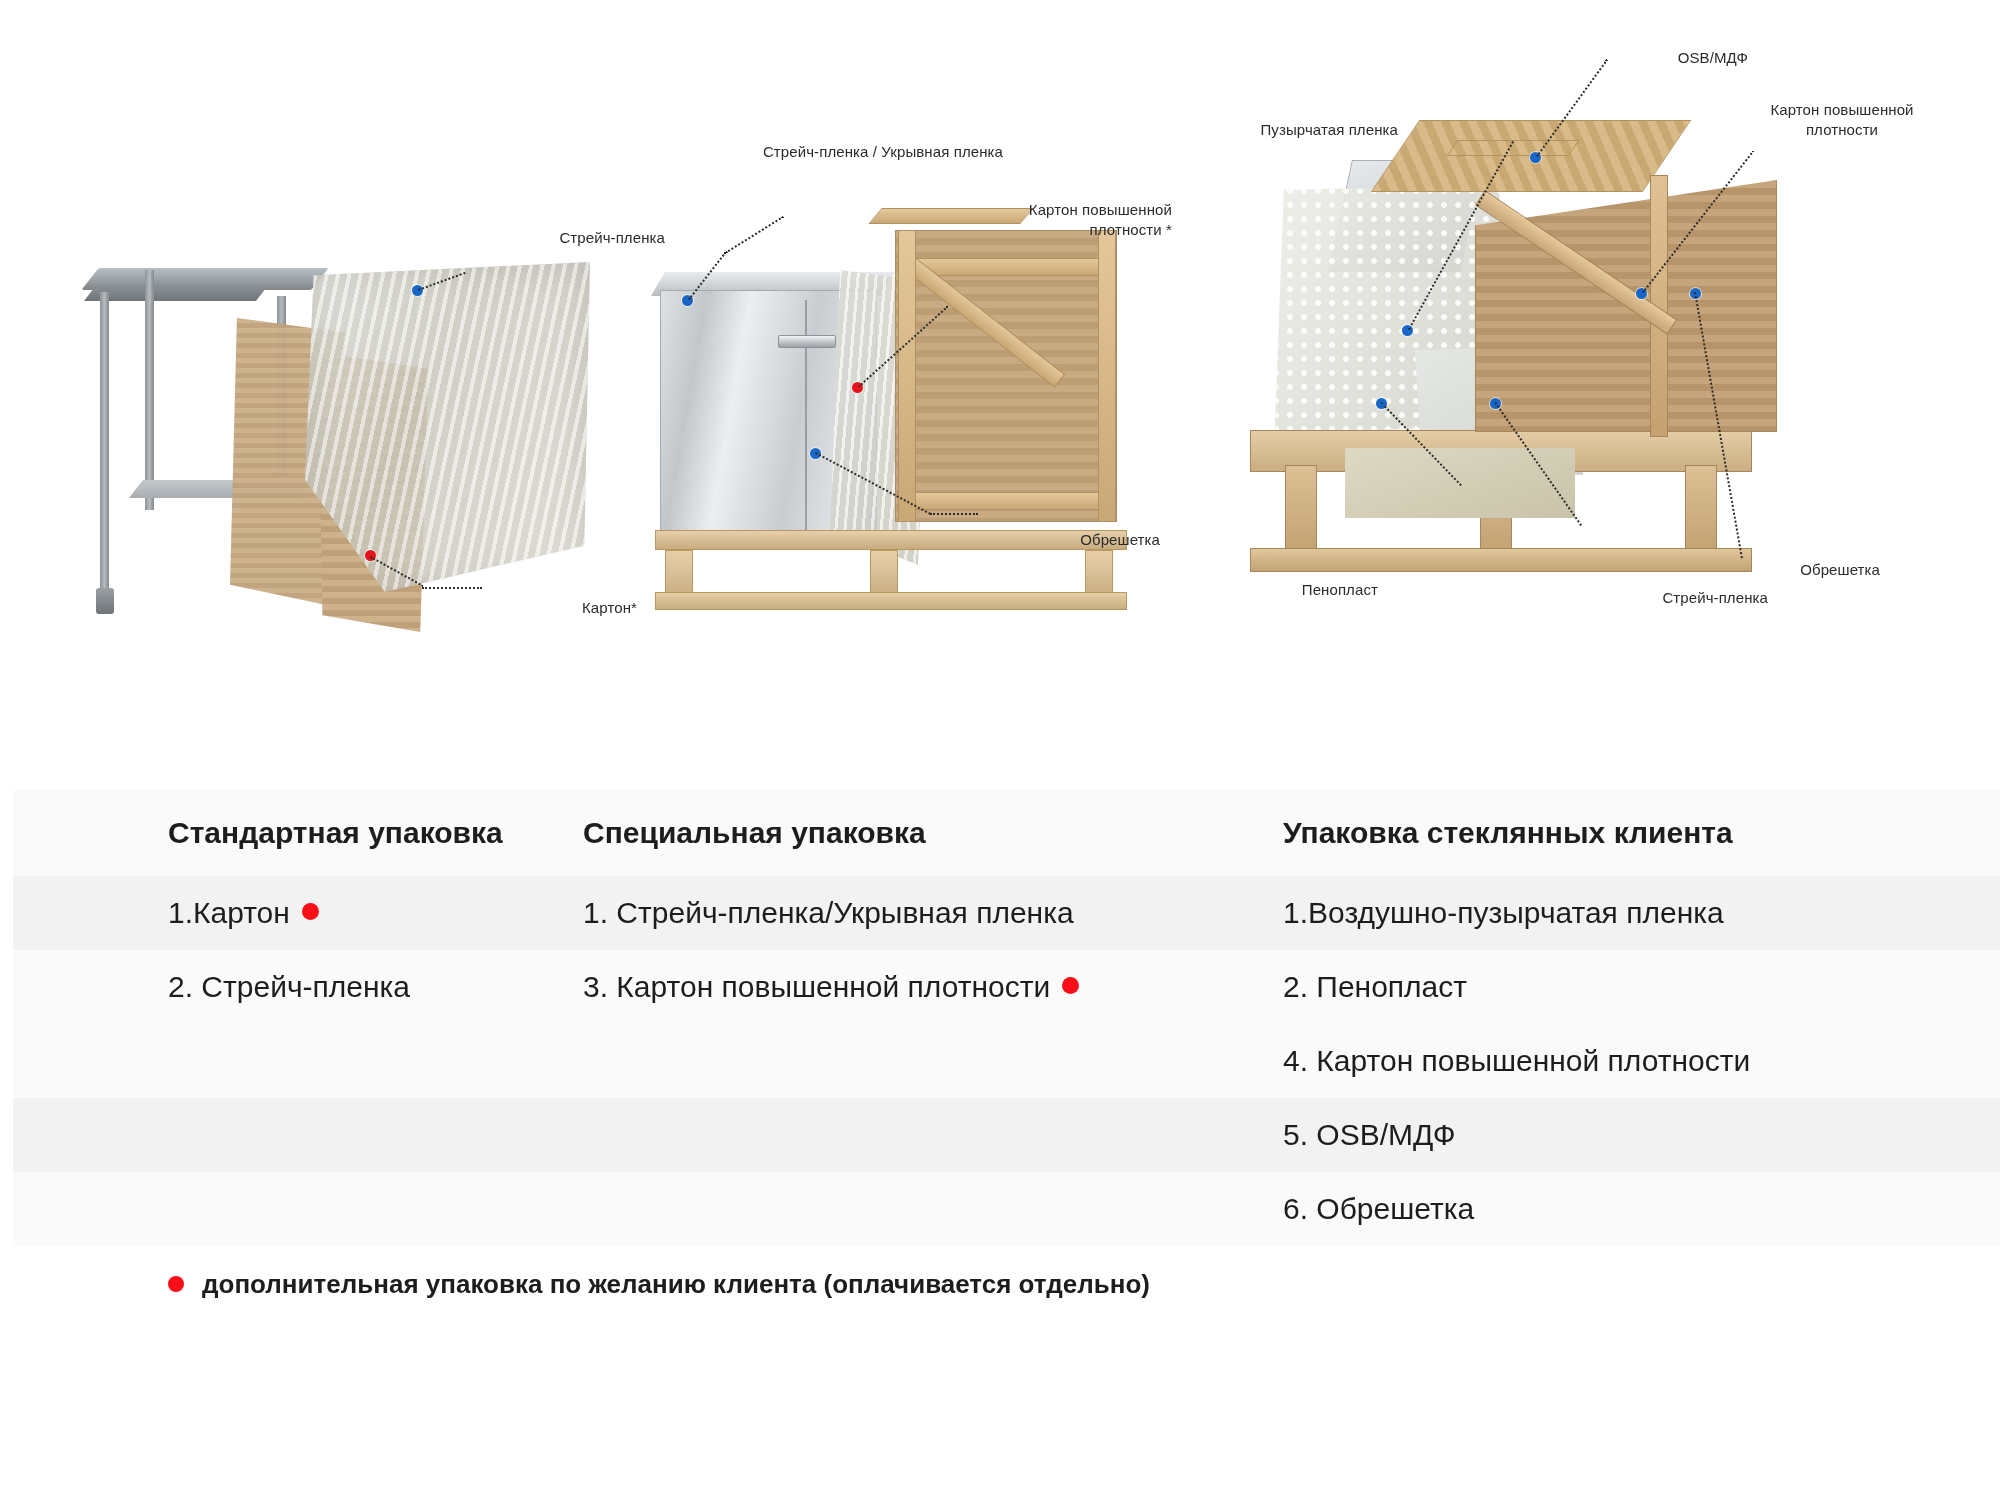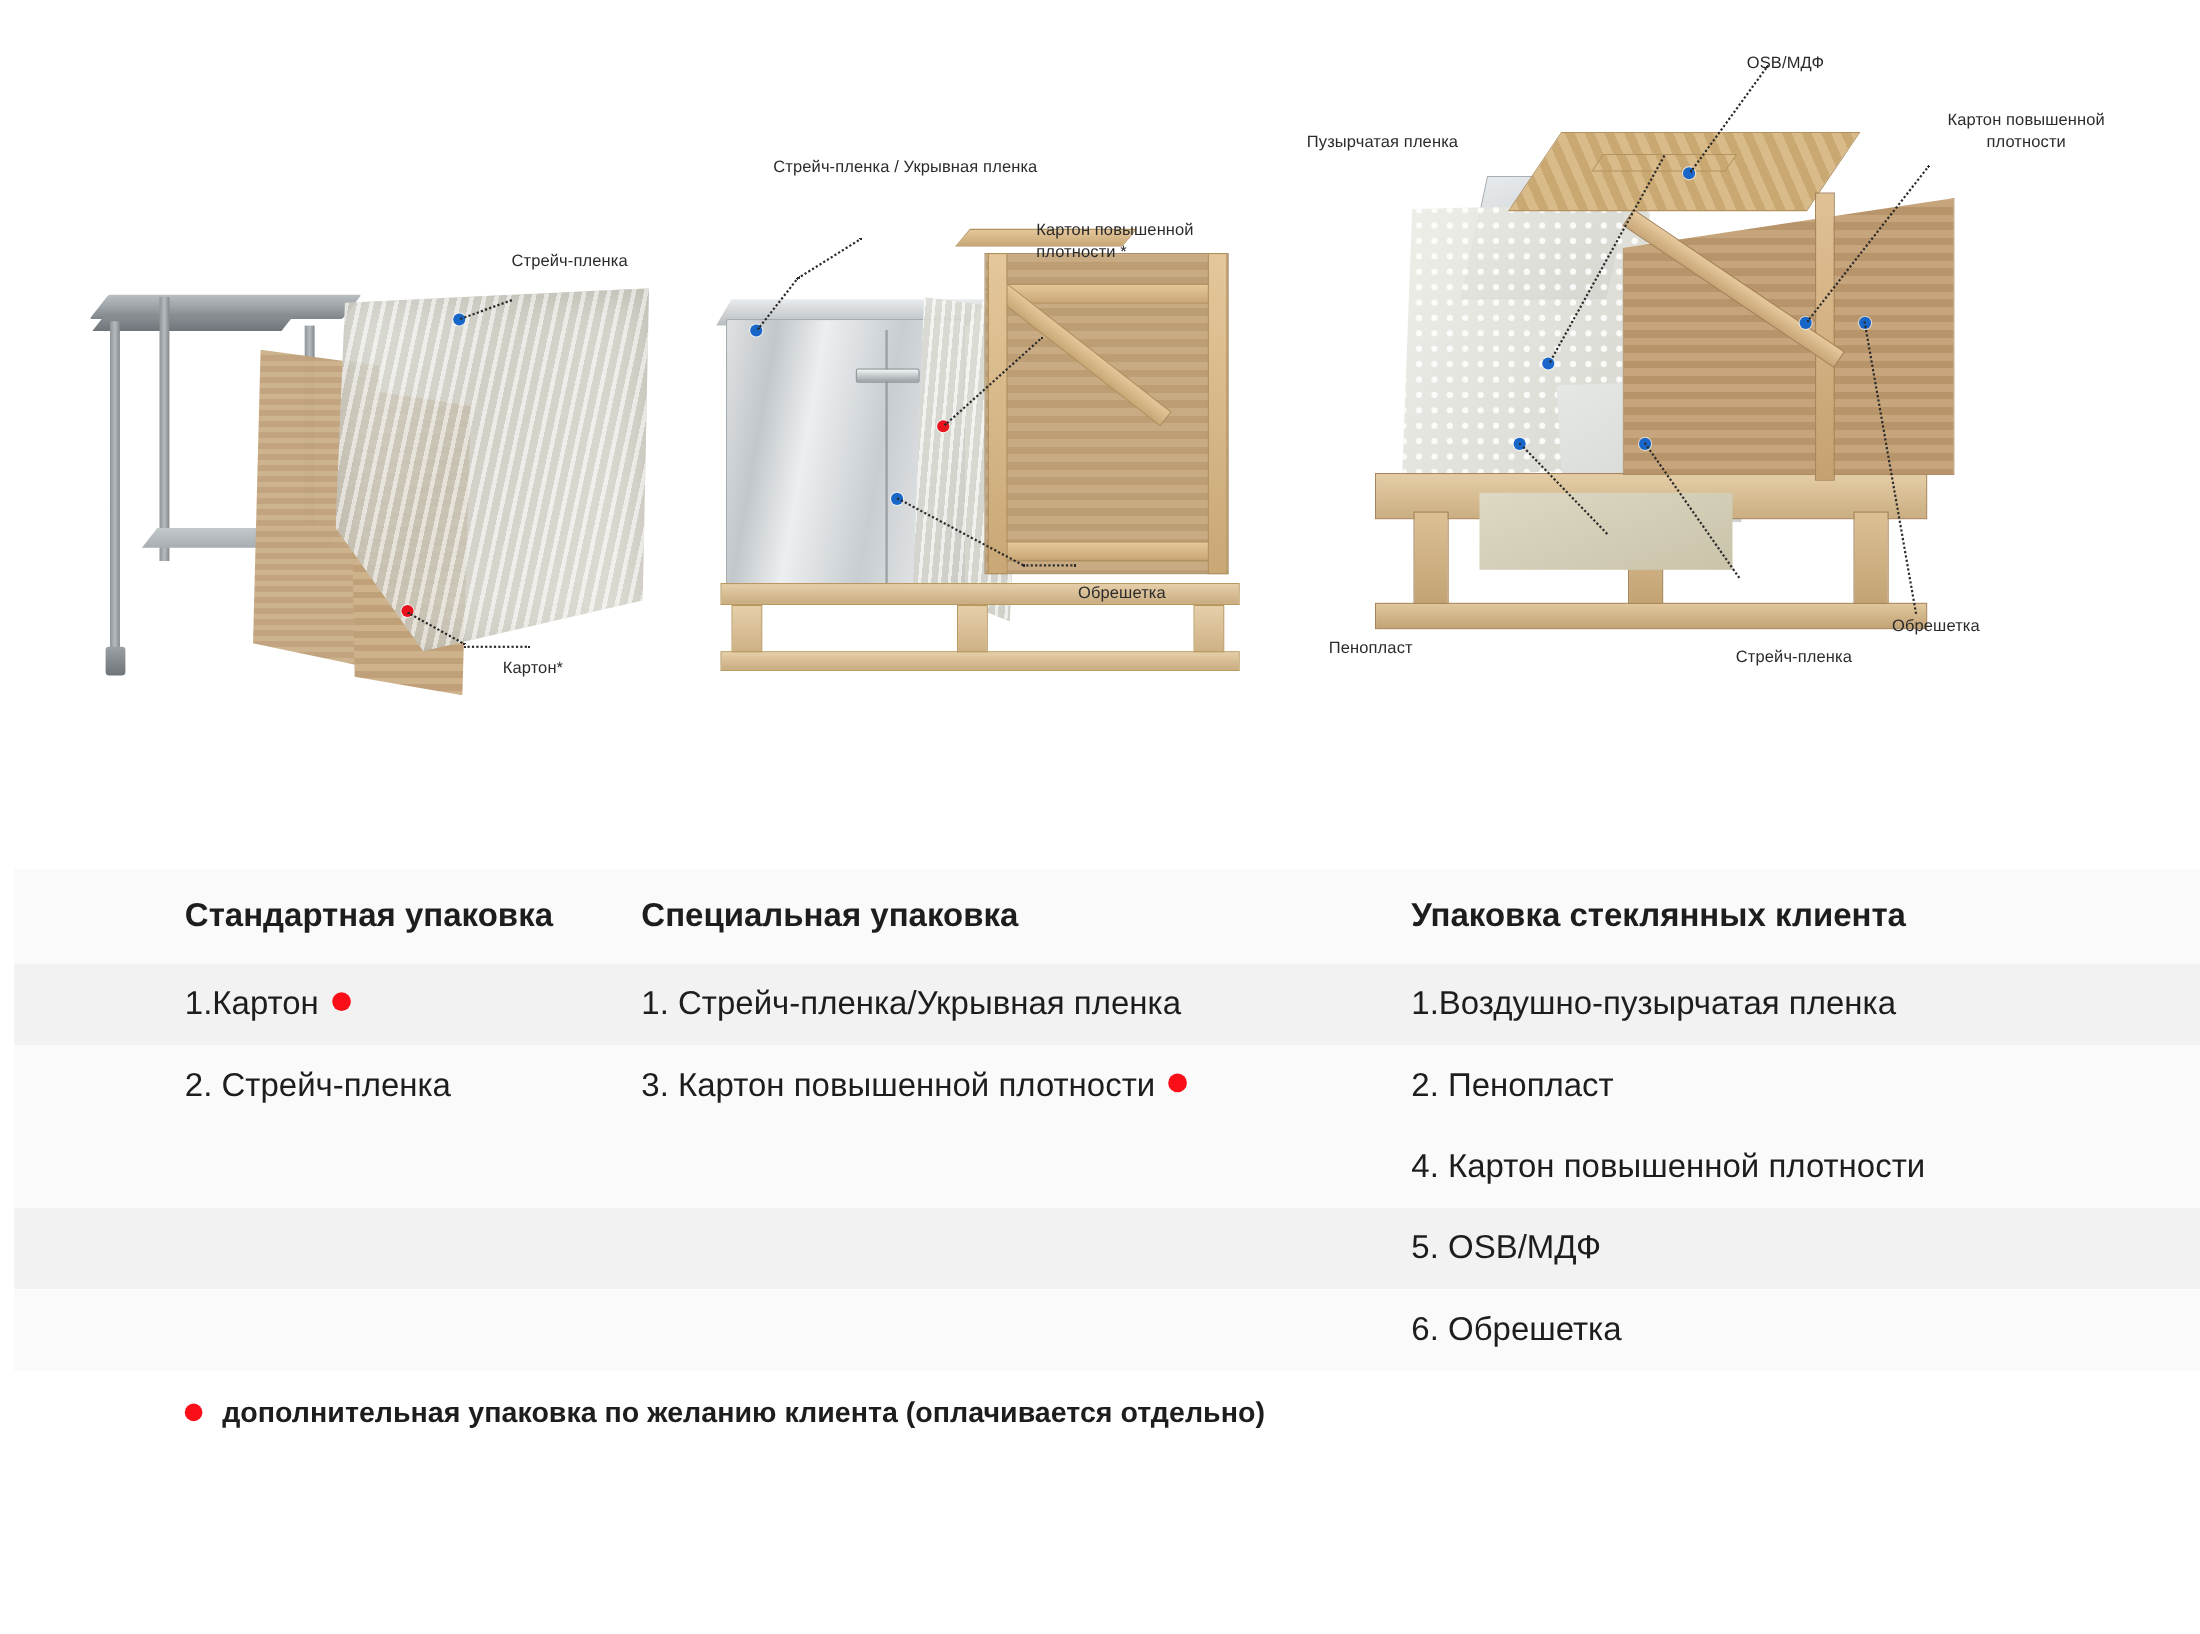--- a/index.html
+++ b/index.html
@@ -32,20 +32,21 @@
   #panel-glass    { left: 1230px; width: 770px; }
 
   
   .callout {
     position: absolute;
     font-size: 15px;
     color: #2b2b2b;
     line-height: 1.3;
     white-space: pre-line;
     letter-spacing: .1px;
+    text-align: right;
   }
   .dot {
     position: absolute;
     width: 11px;
     height: 11px;
     border-radius: 50%;
     background: #1766c8;
     box-shadow: 0 0 0 1px rgba(255,255,255,.6);
   }
   .dot.red { background: #e8121d; }

